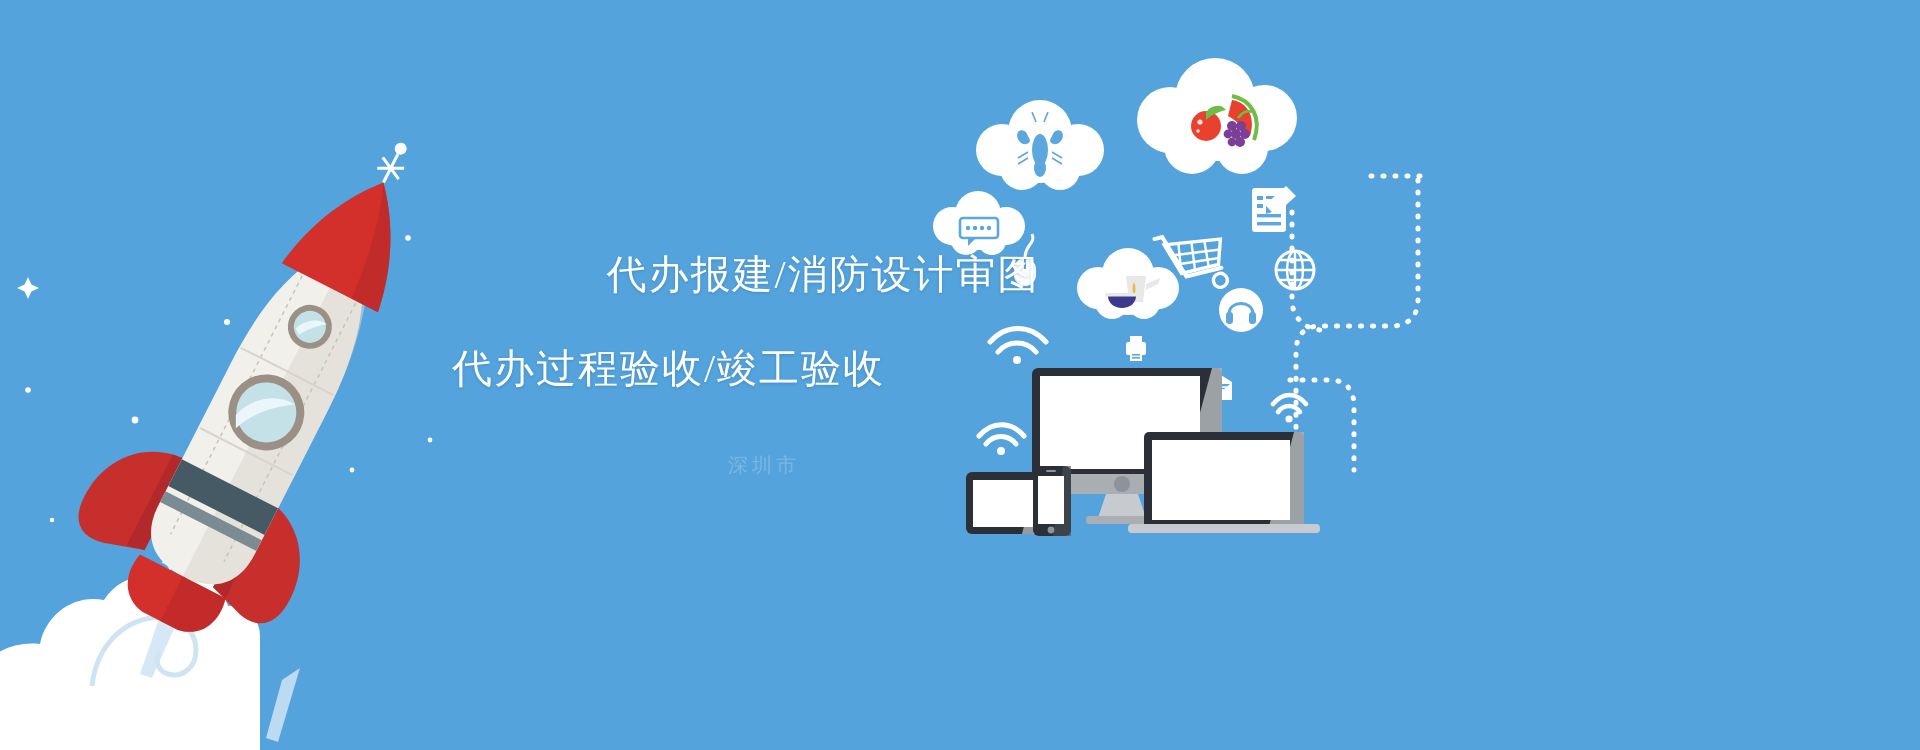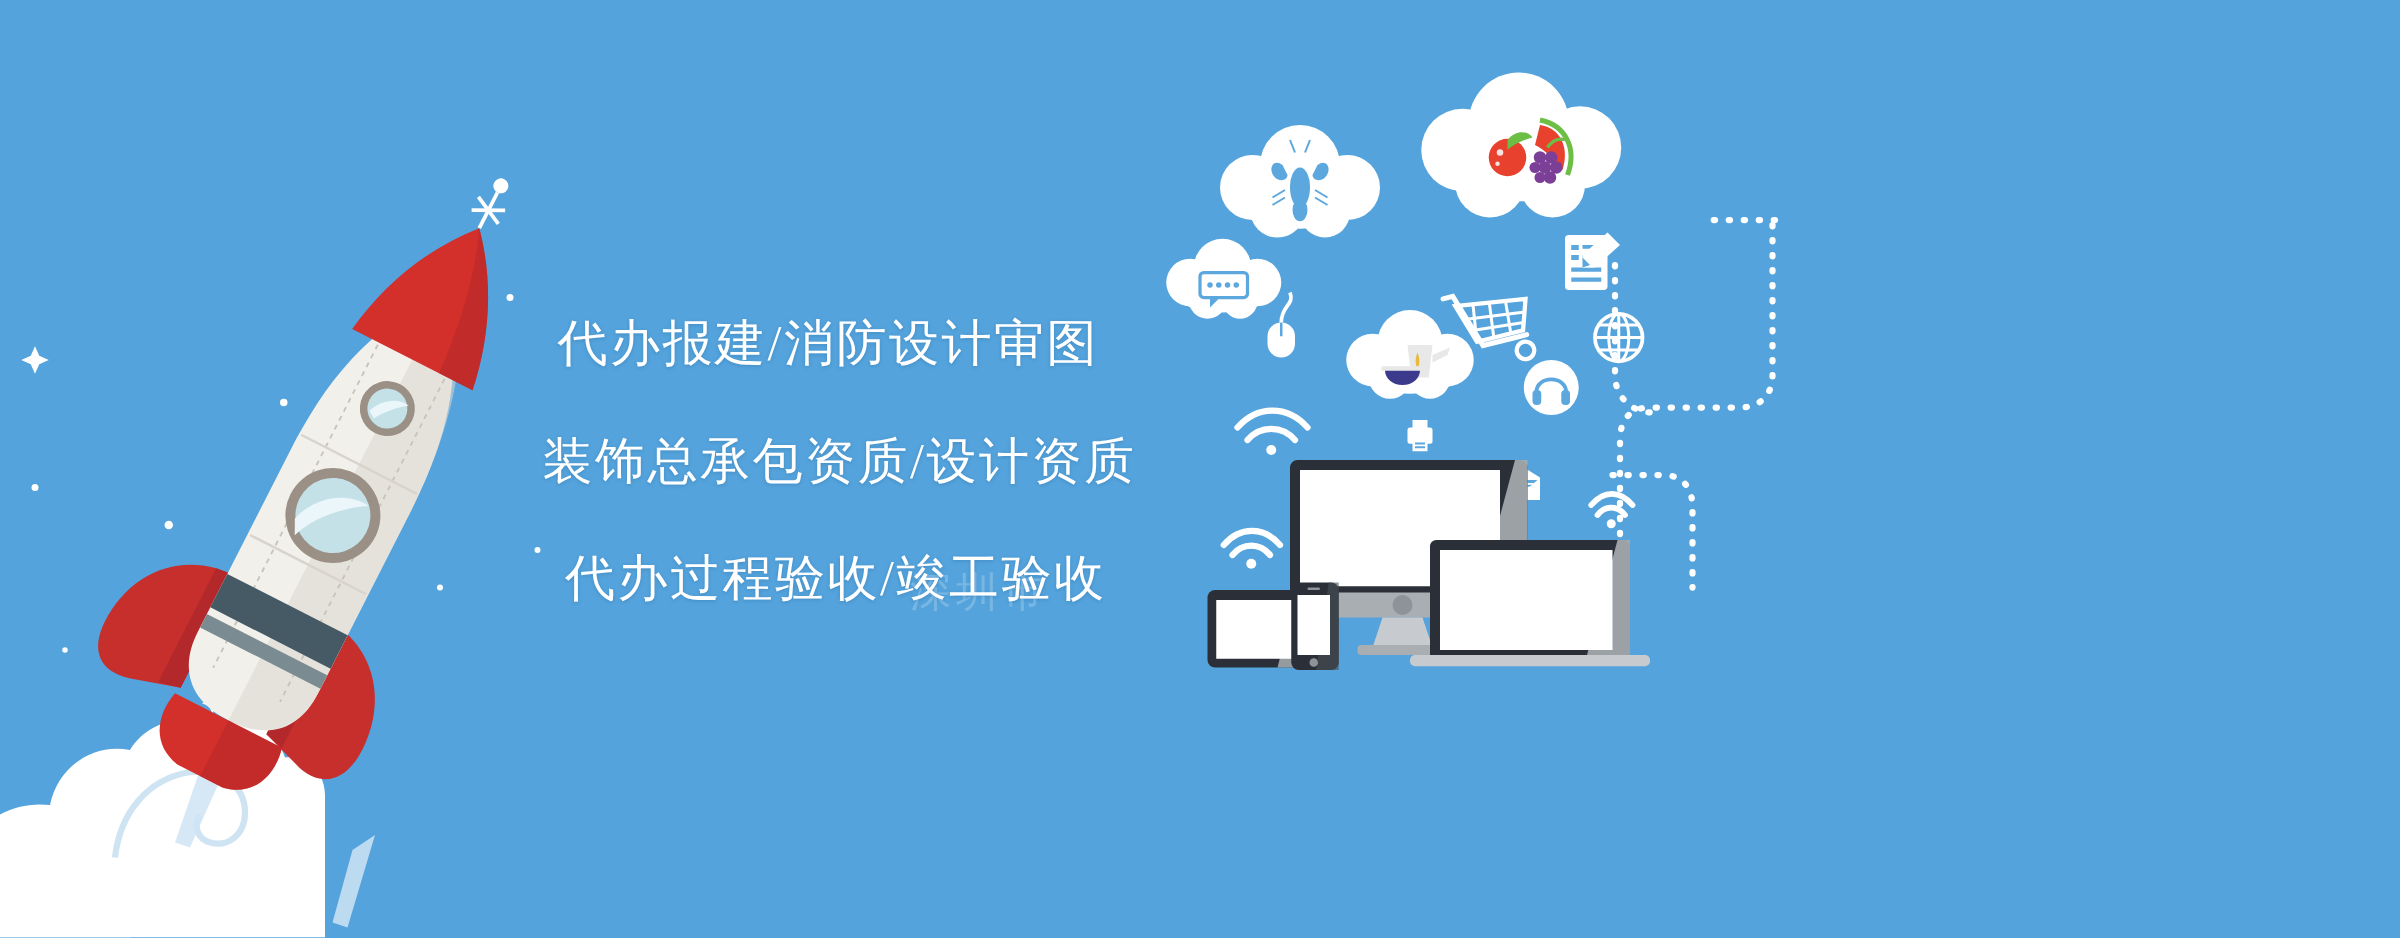--- a/index.html
+++ b/index.html
@@ -26,29 +26,29 @@
   }
   .hl-line {
     color:#ffffff;
     font-size:40px;
     line-height:1.0;
     letter-spacing:2px;
     font-weight:400;
     white-space:nowrap;
     text-shadow:0 1px 3px rgba(20,70,120,.25);
   }
-  .hl-1 { margin-left: 6px;  margin-bottom:54px; }
+  .hl-1 { margin-left: 6px;  margin-bottom:54px;text-align:center; }
   .hl-2 { margin-left: -6px; margin-bottom:54px; }
   .hl-3 { margin-left: 12px; }
 
   
   #watermark {
     position:absolute;
     left:728px; top:452px;
-    font-size:33px;
+    font-size:20px;
     letter-spacing:4px;
     color:rgba(255,255,255,0.22);
     white-space:nowrap;
     z-index:35;
     font-family:Liberation Mono, monospace;
   }
 </style>
 </head>
 <body>
 
@@ -366,19 +366,18 @@
           <rect x="1038" y="476" width="26" height="48" fill="#FFFFFF"></rect>
           <circle cx="1051" cy="530" r="3.4" fill="#8E9399"></circle>
           <rect x="1046" y="470" width="10" height="2" rx="1" fill="#8E9399"></rect>
         </g>
       </g>
     </svg>
   </div>
 
   <div id="headline">
     <div class="hl-line hl-1">代办报建/消防设计审图</div>
-    <div class="hl-line hl-2">装饰总承包资质/设计资质</div>
     <div class="hl-line hl-3">代办过程验收/竣工验收</div>
   </div>
 
   <div id="watermark">深圳市</div>
 
 </div>
 
 </body></html>

